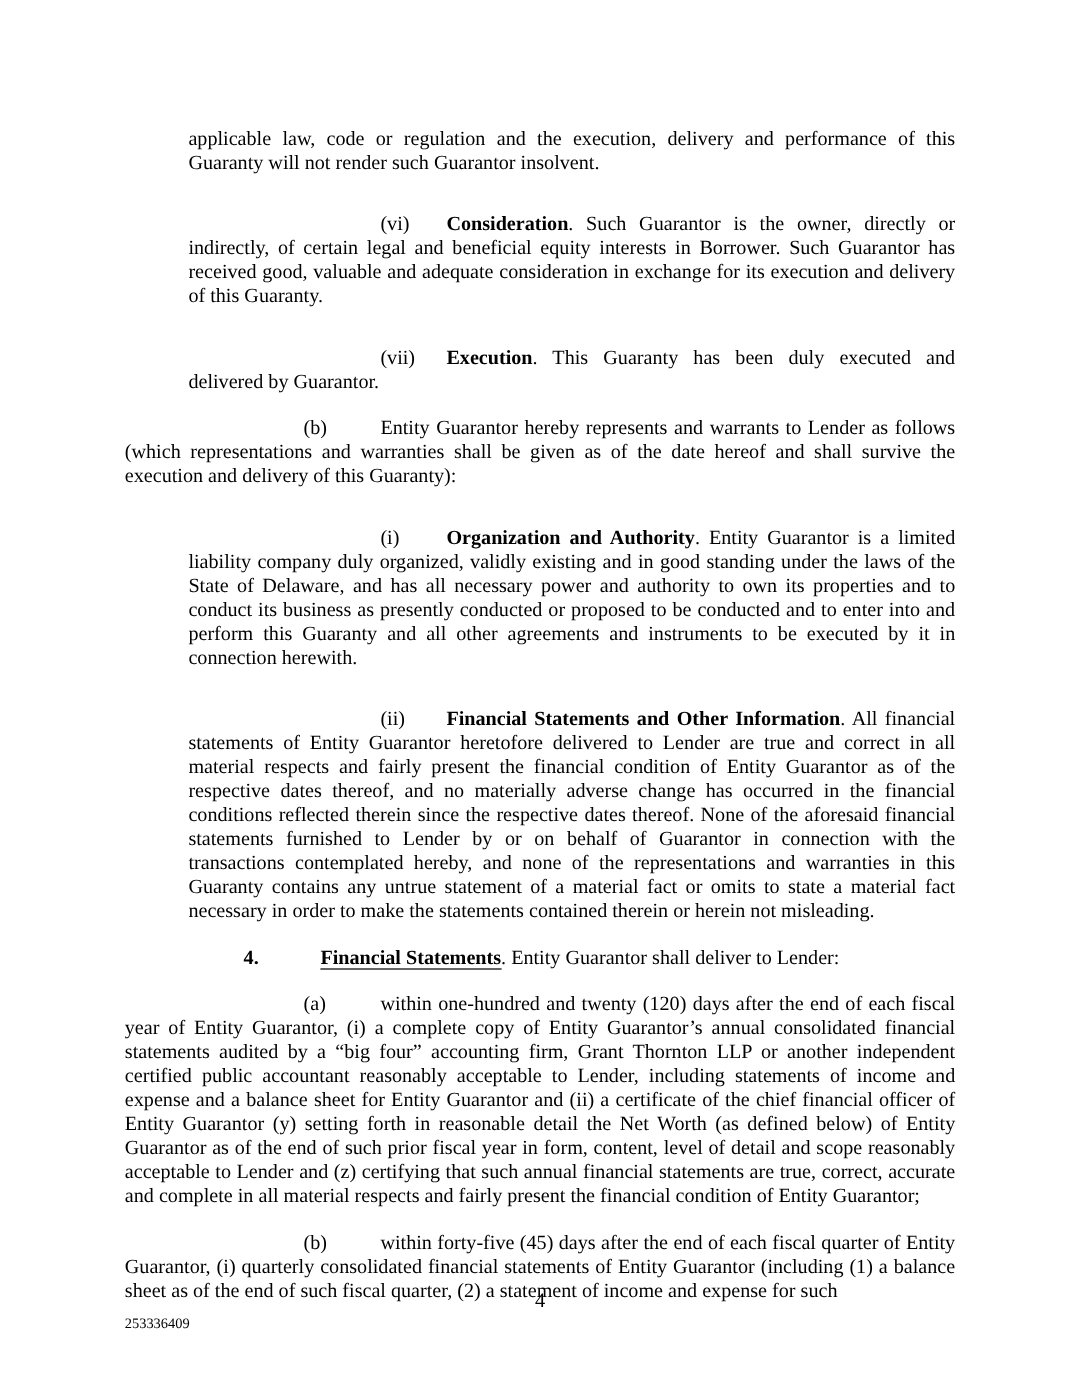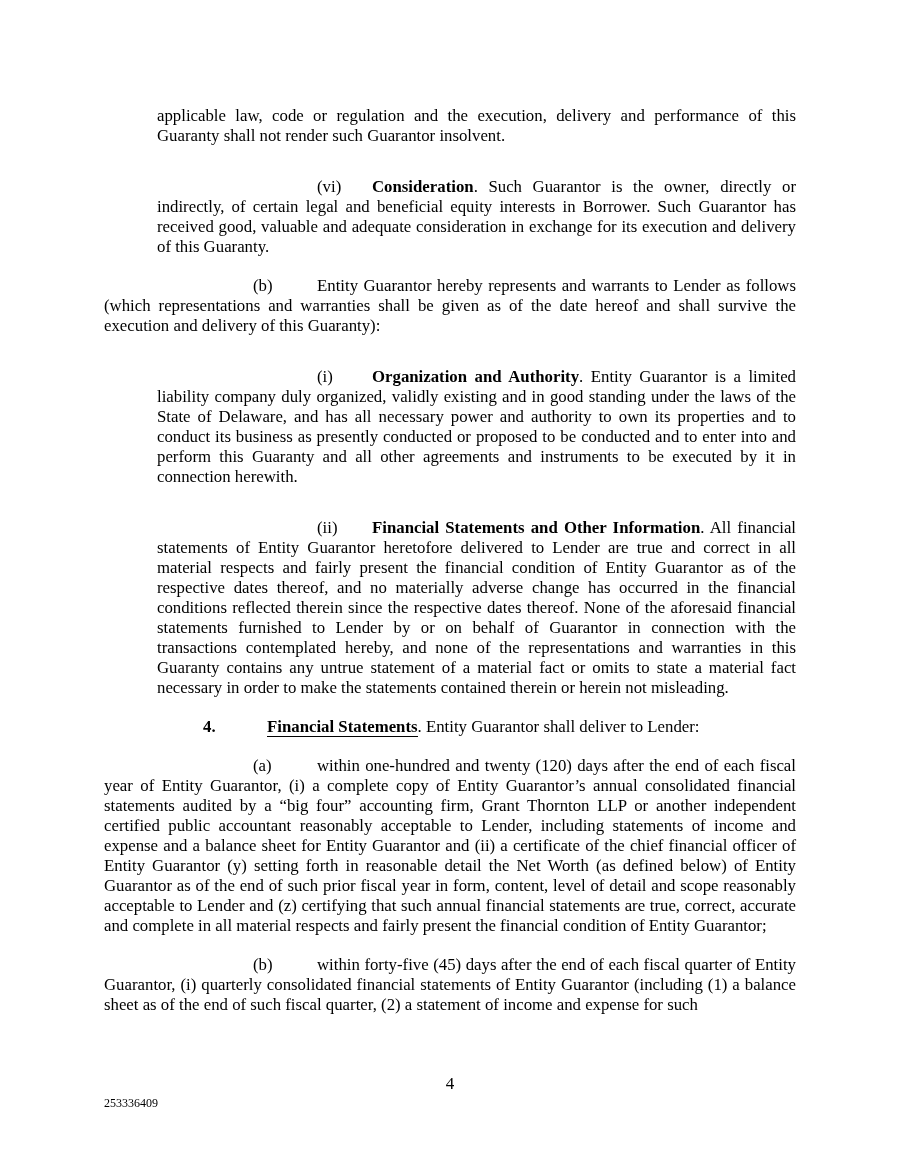--- a/index.html
+++ b/index.html
@@ -80,22 +80,23 @@
     font-size: 12px;
     line-height: 14px;
     text-align: center;
   }
 </style>
 </head>
 <body>
 
 <div class="doc-page">
   <div class="doc-body" id="doc-body">
-      <p class="para block-cont"><span class="rest">applicable law, code or regulation and the execution, delivery and performance of this Guaranty shall not render such Guarantor insolvent.</span></p>
+      <p class="para block-cont"><span class="rest">applicable law, code or regulation and the execution, delivery and performance of this Guaranty will not render such Guarantor insolvent.</span></p>
       <p class="para block-item"><span class="num">(vi)</span><span class="term">Consideration</span><span class="rest">.  Such Guarantor is the owner, directly or indirectly, of certain legal and beneficial equity interests in Borrower.  Such Guarantor has received good, valuable and adequate consideration in exchange for its execution and delivery of this Guaranty.</span></p>
+      <p class="para block-item"><span class="num">(vii)</span><span class="term">Execution</span><span class="rest">.  This Guaranty has been duly executed and delivered by Guarantor.</span></p>
       <p class="para body-item"><span class="num">(b)</span><span class="rest">Entity Guarantor hereby represents and warrants to Lender as follows (which representations and warranties shall be given as of the date hereof and shall survive the execution and delivery of this Guaranty):</span></p>
       <p class="para block-item"><span class="num">(i)</span><span class="term">Organization and Authority</span><span class="rest">. Entity Guarantor is a limited liability company duly organized, validly existing and in good standing under the laws of the State of Delaware, and has all necessary power and authority to own its properties and to conduct its business as presently conducted or proposed to be conducted and to enter into and perform this Guaranty and all other agreements and instruments to be executed by it in connection herewith.</span></p>
       <p class="para block-item"><span class="num">(ii)</span><span class="term">Financial Statements and Other Information</span><span class="rest">.  All financial statements of Entity Guarantor heretofore delivered to Lender are true and correct in all material respects and fairly present the financial condition of Entity Guarantor as of the respective dates thereof, and no materially adverse change has occurred in the financial conditions reflected therein since the respective dates thereof.  None of the aforesaid financial statements furnished to Lender by or on behalf of Guarantor in connection with the transactions contemplated hereby, and none of the representations and warranties in this Guaranty contains any untrue statement of a material fact or omits to state a material fact necessary in order to make the statements contained therein or herein not misleading.</span></p>
       <p class="para heading"><span class="num">4.</span><span class="term">Financial Statements</span><span class="rest">.  Entity Guarantor shall deliver to Lender:</span></p>
       <p class="para body-item"><span class="num">(a)</span><span class="rest">within one-hundred and twenty (120) days after the end of each fiscal year of Entity Guarantor, (i) a complete copy of Entity Guarantor’s annual consolidated financial statements audited by a “big four” accounting firm, Grant Thornton LLP or another independent certified public accountant reasonably acceptable to Lender, including statements of income and expense and a balance sheet for Entity Guarantor and (ii) a certificate of the chief financial officer of Entity Guarantor (y) setting forth in reasonable detail the Net Worth (as defined below) of Entity Guarantor as of the end of such prior fiscal year in form, content, level of detail and scope reasonably acceptable to Lender and (z) certifying that such annual financial statements are true, correct, accurate and complete in all material respects and fairly present the financial condition of Entity Guarantor;</span></p>
       <p class="para body-item"><span class="num">(b)</span><span class="rest">within forty-five (45) days after the end of each fiscal quarter of Entity Guarantor, (i) quarterly consolidated financial statements of Entity Guarantor (including (1) a balance sheet as of the end of such fiscal quarter, (2) a statement of income and expense for such</span></p>
     </div>
   <div class="page-number">4</div>
   <div class="doc-id">253336409</div>
 </div>

